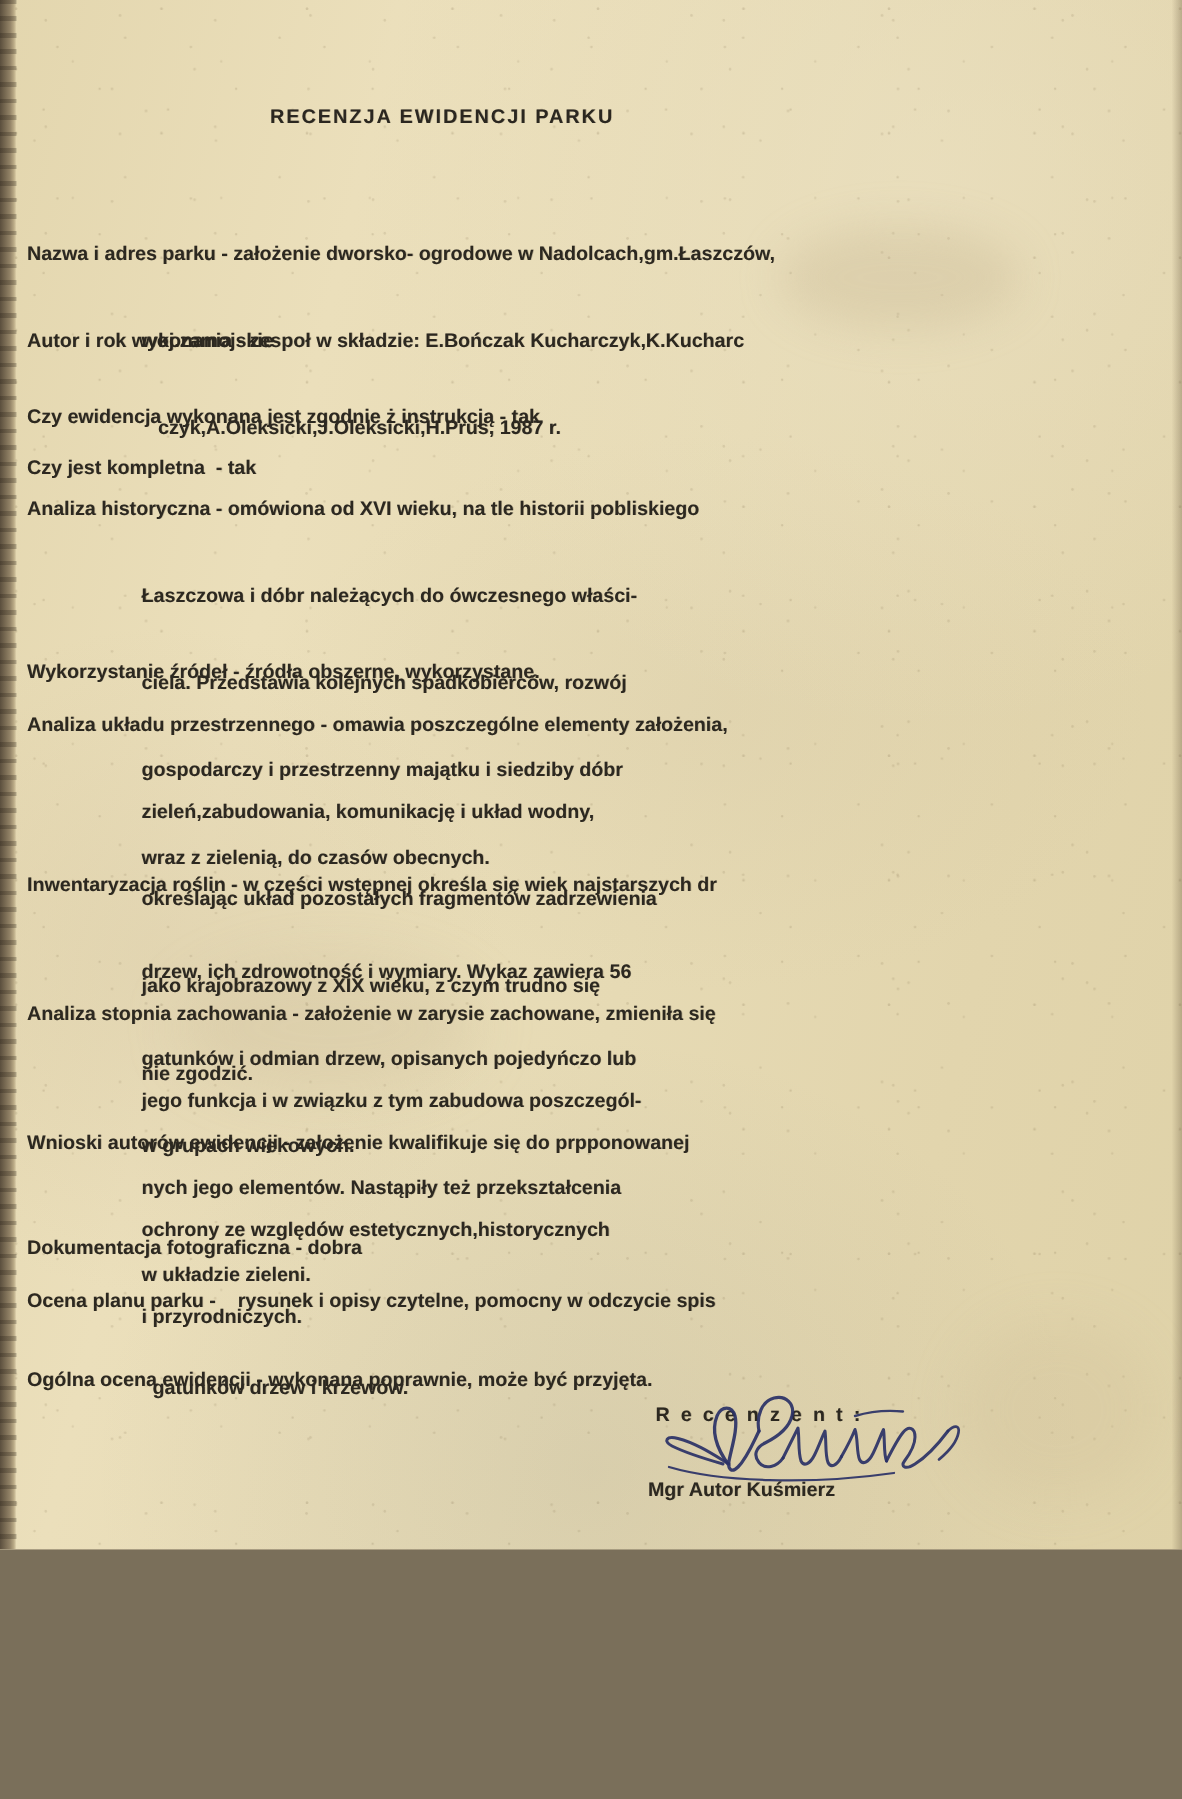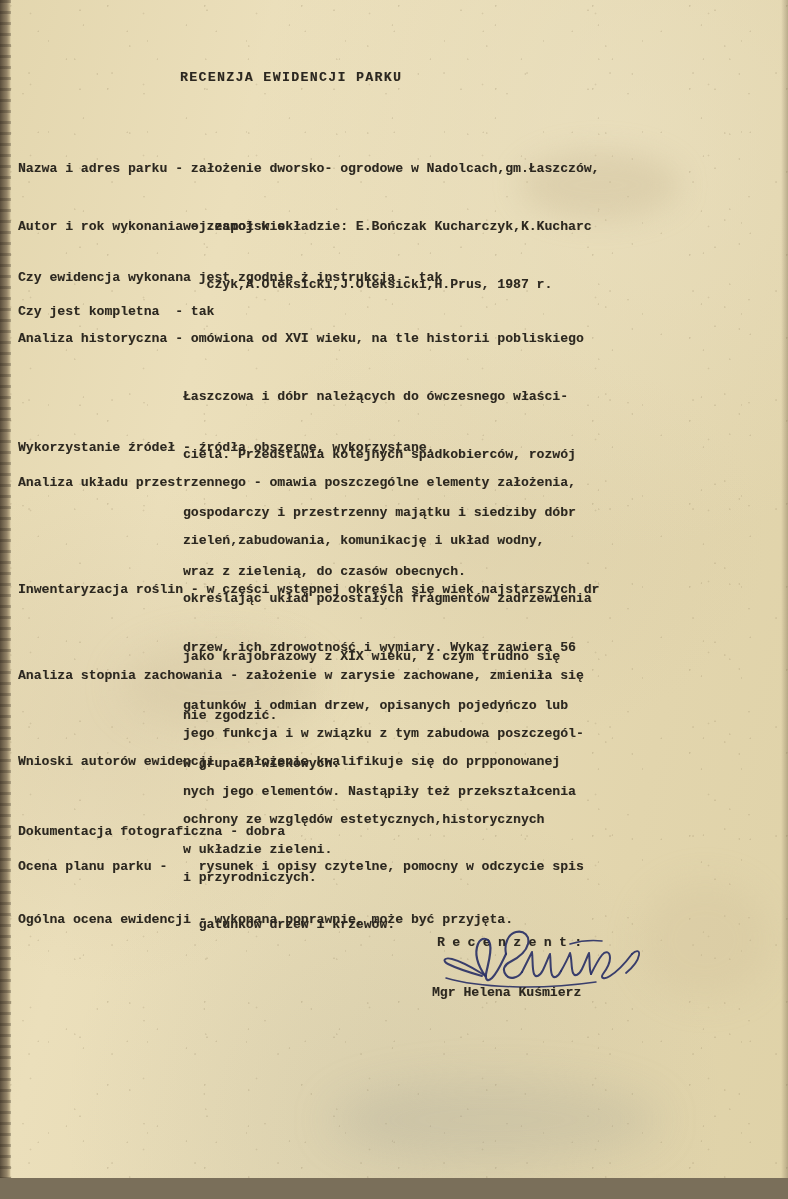--- a/index.html
+++ b/index.html
@@ -4,30 +4,30 @@
 <style>
   html, body {
     margin: 0;
     padding: 0;
     background: #7a6f5a;
   }
 
   #page {
     position: relative;
     width: 788px;
-    height: 1178px;
+    height: 1033px;
     overflow: hidden;
     background-color: #e7dbb6;
     background-image:
       radial-gradient(ellipse 60% 40% at 50% 95%, rgba(150,150,140,0.16), rgba(150,150,140,0) 70%),
       radial-gradient(ellipse 70% 50% at 78% 12%, rgba(236,226,196,0.55), rgba(236,226,196,0) 70%),
       radial-gradient(ellipse 40% 30% at 14% 62%, rgba(205,190,155,0.30), rgba(205,190,155,0) 72%),
       radial-gradient(ellipse 50% 24% at 60% 46%, rgba(208,194,160,0.22), rgba(208,194,160,0) 75%),
       linear-gradient(103deg, #e3d6ae 0%, #ebdfbb 26%, #e6dab4 55%, #e2d5ad 78%, #dfd2a8 100%);
-    font-family: Liberation Mono, monospace;
+    font-family: Liberation Sans, sans-serif;
     color: #2e2a22;
   }
 
   
   #grain {
     position: absolute;
     inset: 0;
     pointer-events: none;
     opacity: 0.40;
     background-image:
@@ -254,21 +254,21 @@
         <path d="M171 52 C 174 46, 178 38, 182 33 C 186 28, 190 30, 190 36 C 190 42, 186 48, 183 52
                  C 180 56, 184 58, 190 54 C 198 49, 206 40, 212 32" stroke-width="2.0"></path>
 
         <path d="M212 32 C 216 28, 220 28, 219 33 C 218 39, 212 46, 206 51" stroke-width="1.8"></path>
 
         <path d="M150 22 C 160 19, 172 18, 182 19" stroke-width="1.6"></path>
 
         <path d="M26 56 C 60 66, 120 68, 176 60" stroke-width="1.5" opacity="0.75"></path>
       </svg>
 
-      <div class="sig-name">Mgr Helena Kuśmierz</div>
+      <div class="sig-name">Mgr Autor Kuśmierz</div>
     </div>
 
   </div>
 
   <div id="left-edge"></div>
   <div id="left-edge-ticks"></div>
   <div id="right-edge"></div>
 
 </div>
 

